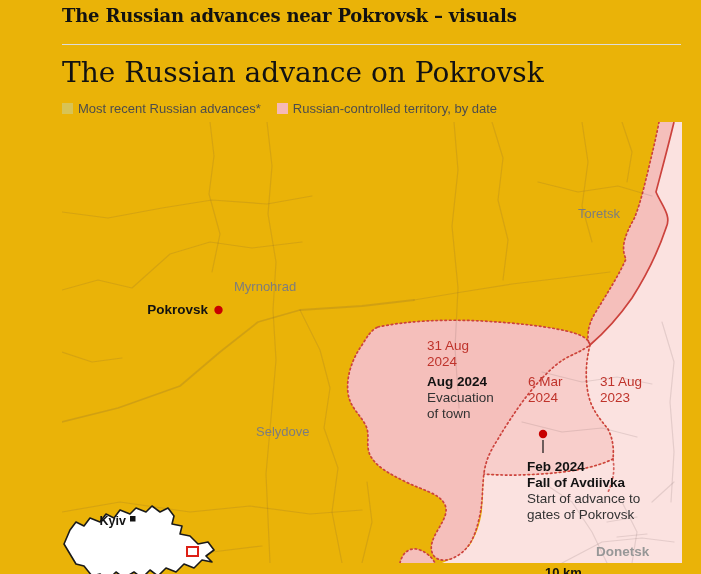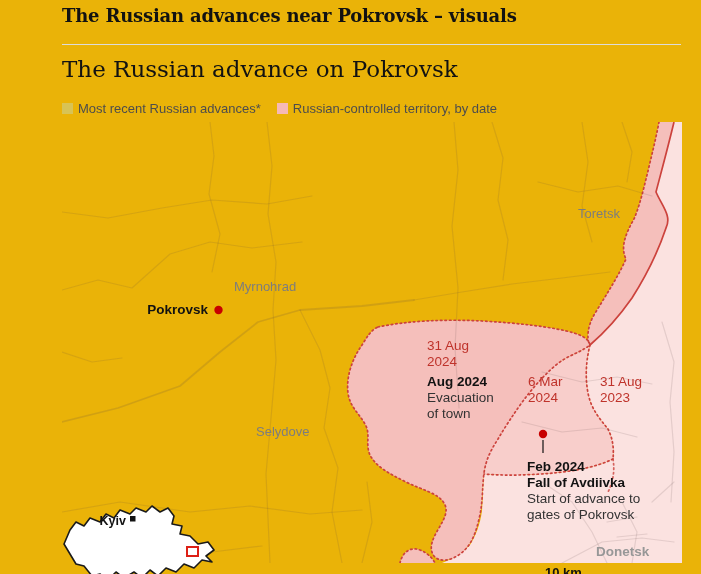--- a/index.html
+++ b/index.html
@@ -4,21 +4,21 @@
 <style>
   html,body{margin:0;padding:0;background:#fff;}
   #stage{position:relative;width:701px;height:574px;background:#eab308;overflow:hidden;
          font-family:"Liberation Sans",sans-serif;}
   .headline{position:absolute;left:62px;top:5px;width:620px;
             font-family:"DejaVu Serif","Liberation Serif",serif;
             font-weight:bold;font-size:18px;letter-spacing:-0.2px;color:#121212;}
   .rule{position:absolute;left:62px;top:44px;width:619px;height:1px;background:#dcdcdc;}
   .subhead{position:absolute;left:62px;top:56px;width:620px;
            font-family:"DejaVu Serif","Liberation Serif",serif;
-           font-weight:normal;font-size:23px;color:#121212;}
+           font-weight:normal;font-size:28px;color:#121212;}
   .legend{position:absolute;left:62px;top:101px;display:flex;align-items:center;}
   .legend .item{display:flex;align-items:center;}
   .legend .item + .item{margin-left:16px;}
   .swatch{width:11px;height:11px;margin-right:5px;flex:0 0 auto;}
   .legend .lbl{font-size:13px;color:#4d4d4d;}
   #mapwrap{position:absolute;left:62px;top:122px;width:620px;height:441px;text-align:right;}
   #insetwrap{position:absolute;left:56px;top:496px;width:170px;height:100px;}
   .scalelabel{position:absolute;left:545px;top:565px;font-size:13px;font-weight:bold;color:#121212;}
   svg text{font-family:"Liberation Sans",sans-serif;}
   .citylabel{font-size:13px;fill:#7d7d7d;}

